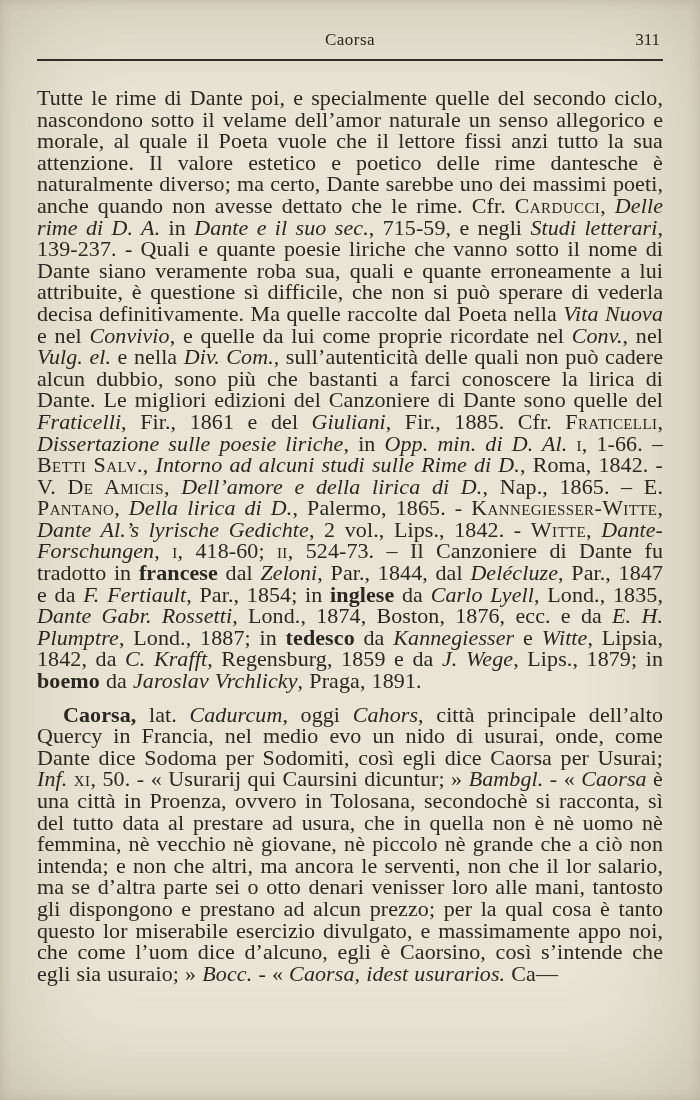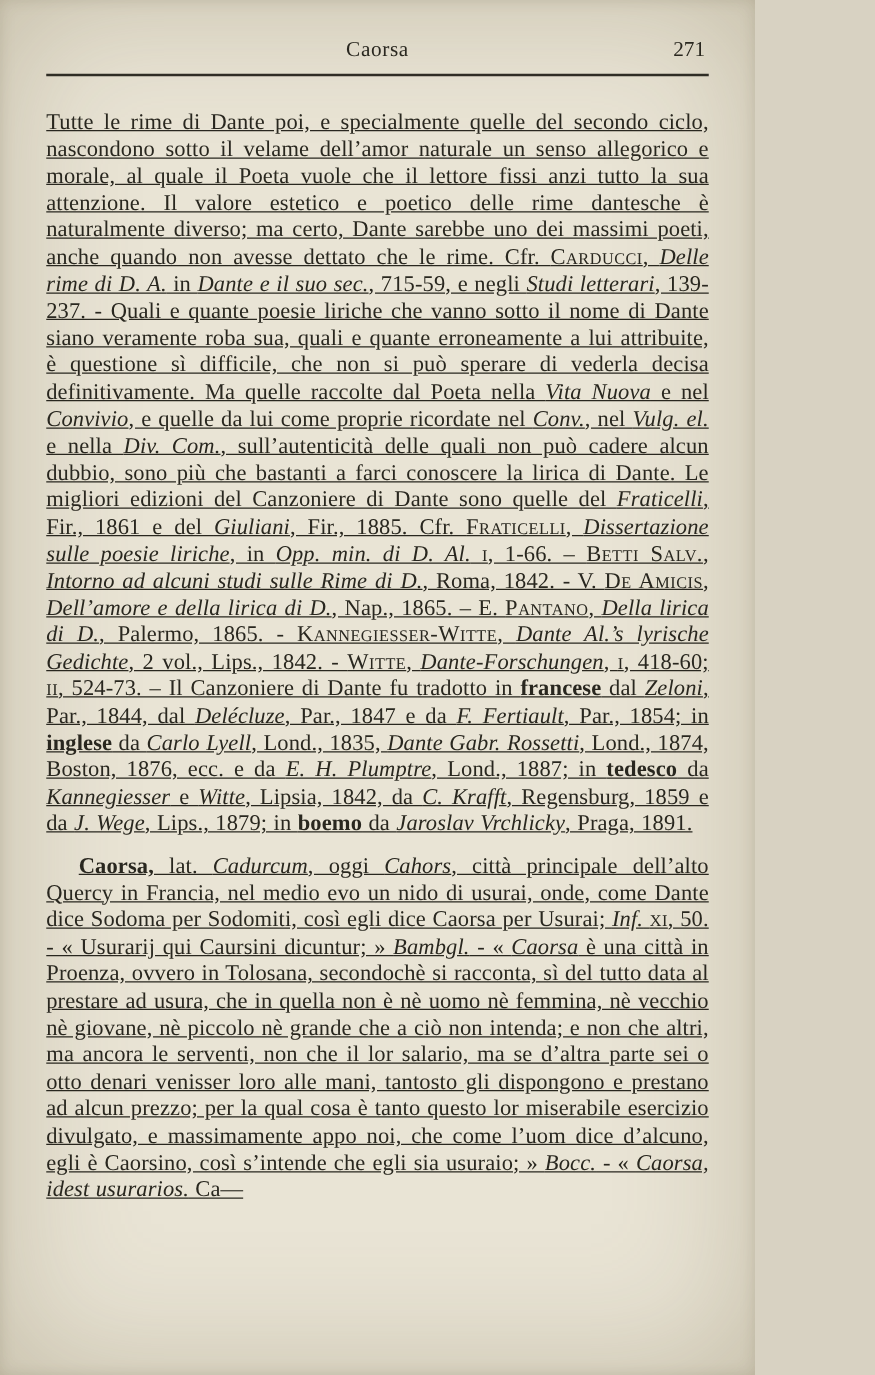--- a/index.html
+++ b/index.html
@@ -3,21 +3,21 @@
 <meta charset="utf-8">
 <style>
   html, body { margin: 0; padding: 0; }
   body {
     width: 700px; height: 1100px;
     background: #d8d2c2;
     font-family: "Liberation Serif", serif;
   }
   .page {
     position: relative;
-    width: 604px; height: 1100px;
+    width: 700px; height: 1100px;
     box-sizing: border-box;
     background: #e9e4d5;
     box-shadow: inset 0 0 110px rgba(110, 95, 60, 0.30),
                 inset 0 0 12px rgba(90, 80, 50, 0.18);
     padding: 30px 37px 0 37px;
     color: #29271f;
     overflow: hidden;
   }
   .header {
     position: relative;
@@ -35,40 +35,39 @@
     right: 3px; top: 0;
     letter-spacing: 0;
   }
   .rule {
     border: 0;
     border-top: 2px solid #2f2d25;
     margin: 5px 0 0 0;
   }
   .text-block {
     margin-top: 26px;
-    font-size: 18px;
+    font-size: 22px;
     line-height: 21.6px;
     text-align: justify;
     letter-spacing: 0.1px;
     word-spacing: 0.5px;
-    text-decoration: underline;
   }
   p.para { margin: 0; }
   p.para + p.para { margin-top: 12px; }
   p.para.indent { text-indent: 26px; }
   .it { font-style: italic; }
   .bd { font-weight: bold; }
   .sc { font-variant: small-caps; letter-spacing: 0.4px; }
 </style>
 </head>
 <body>
 
 <div class="page">
   <div class="header">
     <span class="running-title">Caorsa</span>
-    <span class="page-number">271</span>
+    <span class="page-number">311</span>
   </div>
   <hr class="rule">
   <div class="text-block">
       <p class="para"><span>Tutte le rime di Dante poi, e specialmente quelle del secondo ciclo, nascondono sotto il velame dell’amor naturale un senso allegorico e morale, al quale il Poeta vuole che il lettore fissi anzi tutto la sua attenzione. Il valore estetico e poetico delle rime dantesche è naturalmente diverso; ma certo, Dante sarebbe uno dei massimi poeti, anche quando non avesse dettato che le rime. Cfr. </span><span class="sc">Carducci</span><span>, </span><span class="it">Delle rime di D. A.</span><span> in </span><span class="it">Dante e il suo sec.</span><span>, 715-59, e negli </span><span class="it">Studi letterari</span><span>, 139-237. - Quali e quante poesie liriche che vanno sotto il nome di Dante siano veramente roba sua, quali e quante erroneamente a lui attribuite, è questione sì difficile, che non si può sperare di vederla decisa definitivamente. Ma quelle raccolte dal Poeta nella </span><span class="it">Vita Nuova</span><span> e nel </span><span class="it">Convivio</span><span>, e quelle da lui come proprie ricordate nel </span><span class="it">Conv.</span><span>, nel </span><span class="it">Vulg. el.</span><span> e nella </span><span class="it">Div. Com.</span><span>, sull’autenticità delle quali non può cadere alcun dubbio, sono più che bastanti a farci conoscere la lirica di Dante. Le migliori edizioni del Canzoniere di Dante sono quelle del </span><span class="it">Fraticelli</span><span>, Fir., 1861 e del </span><span class="it">Giuliani</span><span>, Fir., 1885. Cfr. </span><span class="sc">Fraticelli</span><span>, </span><span class="it">Dissertazione sulle poesie liriche</span><span>, in </span><span class="it">Opp. min. di D. Al.</span><span> </span><span class="sc">i</span><span>, 1-66. – </span><span class="sc">Betti Salv.</span><span>, </span><span class="it">Intorno ad alcuni studi sulle Rime di D.</span><span>, Roma, 1842. - V. </span><span class="sc">De Amicis</span><span>, </span><span class="it">Dell’amore e della lirica di D.</span><span>, Nap., 1865. – E. </span><span class="sc">Pantano</span><span>, </span><span class="it">Della lirica di D.</span><span>, Palermo, 1865. - </span><span class="sc">Kannegiesser-Witte</span><span>, </span><span class="it">Dante Al.’s lyrische Gedichte</span><span>, 2 vol., Lips., 1842. - </span><span class="sc">Witte</span><span>, </span><span class="it">Dante-Forschungen</span><span>, </span><span class="sc">i</span><span>, 418-60; </span><span class="sc">ii</span><span>, 524-73. – Il Canzoniere di Dante fu tradotto in </span><span class="bd">francese</span><span> dal </span><span class="it">Zeloni</span><span>, Par., 1844, dal </span><span class="it">Delécluze</span><span>, Par., 1847 e da </span><span class="it">F. Fertiault</span><span>, Par., 1854; in </span><span class="bd">inglese</span><span> da </span><span class="it">Carlo Lyell</span><span>, Lond., 1835, </span><span class="it">Dante Gabr. Rossetti</span><span>, Lond., 1874, Boston, 1876, ecc. e da </span><span class="it">E. H. Plumptre</span><span>, Lond., 1887; in </span><span class="bd">tedesco</span><span> da </span><span class="it">Kannegiesser</span><span> e </span><span class="it">Witte</span><span>, Lipsia, 1842, da </span><span class="it">C. Krafft</span><span>, Regensburg, 1859 e da </span><span class="it">J. Wege</span><span>, Lips., 1879; in </span><span class="bd">boemo</span><span> da </span><span class="it">Jaroslav Vrchlicky</span><span>, Praga, 1891.</span></p>
       <p class="para indent"><span class="bd">Caorsa,</span><span> lat. </span><span class="it">Cadurcum</span><span>, oggi </span><span class="it">Cahors</span><span>, città principale dell’alto Quercy in Francia, nel medio evo un nido di usurai, onde, come Dante dice Sodoma per Sodomiti, così egli dice Caorsa per Usurai; </span><span class="it">Inf.</span><span> </span><span class="sc">xi</span><span>, 50. - « Usurarij qui Caursini dicuntur; » </span><span class="it">Bambgl.</span><span> - « </span><span class="it">Caorsa</span><span> è una città in Proenza, ovvero in Tolosana, secondochè si racconta, sì del tutto data al prestare ad usura, che in quella non è nè uomo nè femmina, nè vecchio nè giovane, nè piccolo nè grande che a ciò non intenda; e non che altri, ma ancora le serventi, non che il lor salario, ma se d’altra parte sei o otto denari venisser loro alle mani, tantosto gli dispongono e prestano ad alcun prezzo; per la qual cosa è tanto questo lor miserabile esercizio divulgato, e massimamente appo noi, che come l’uom dice d’alcuno, egli è Caorsino, così s’intende che egli sia usuraio; » </span><span class="it">Bocc.</span><span> - « </span><span class="it">Caorsa, idest usurarios.</span><span> Ca—</span></p>
     </div>
 </div>
 
 </body></html>

